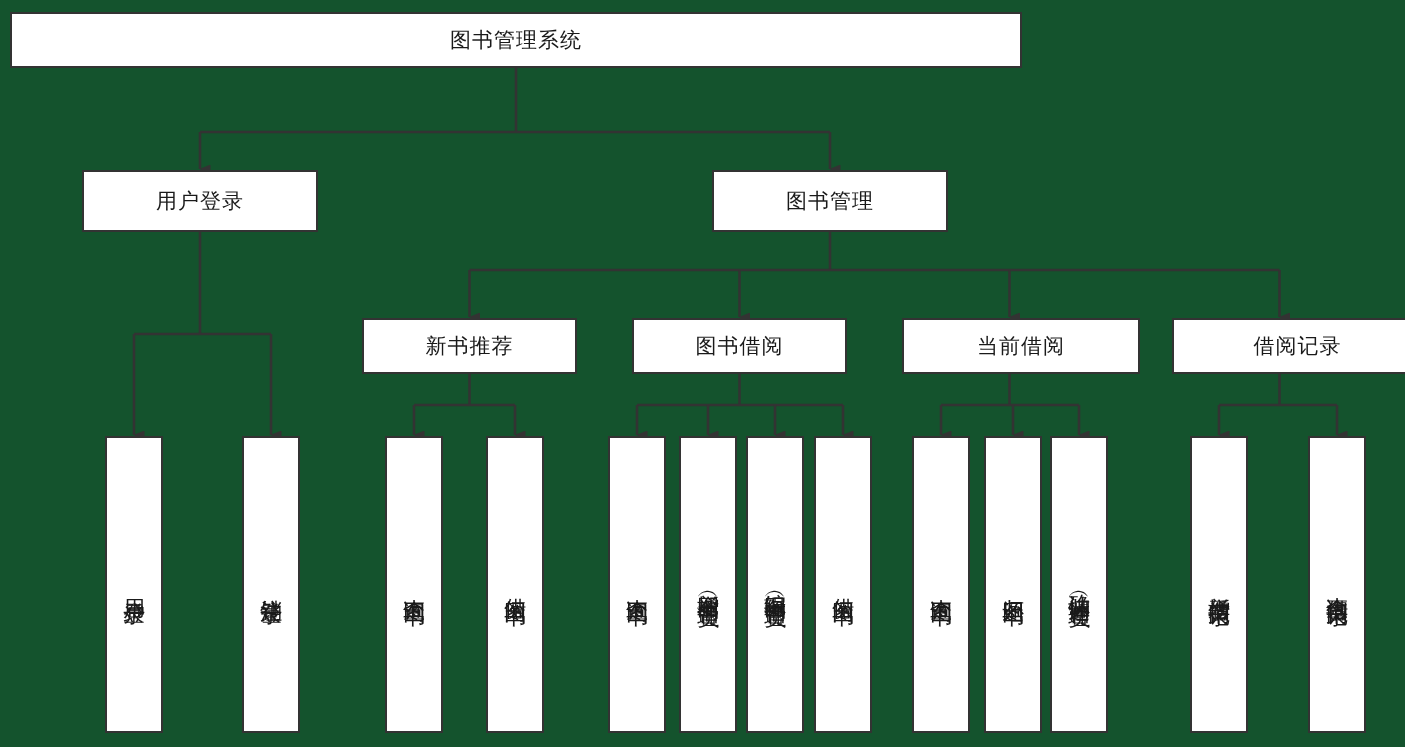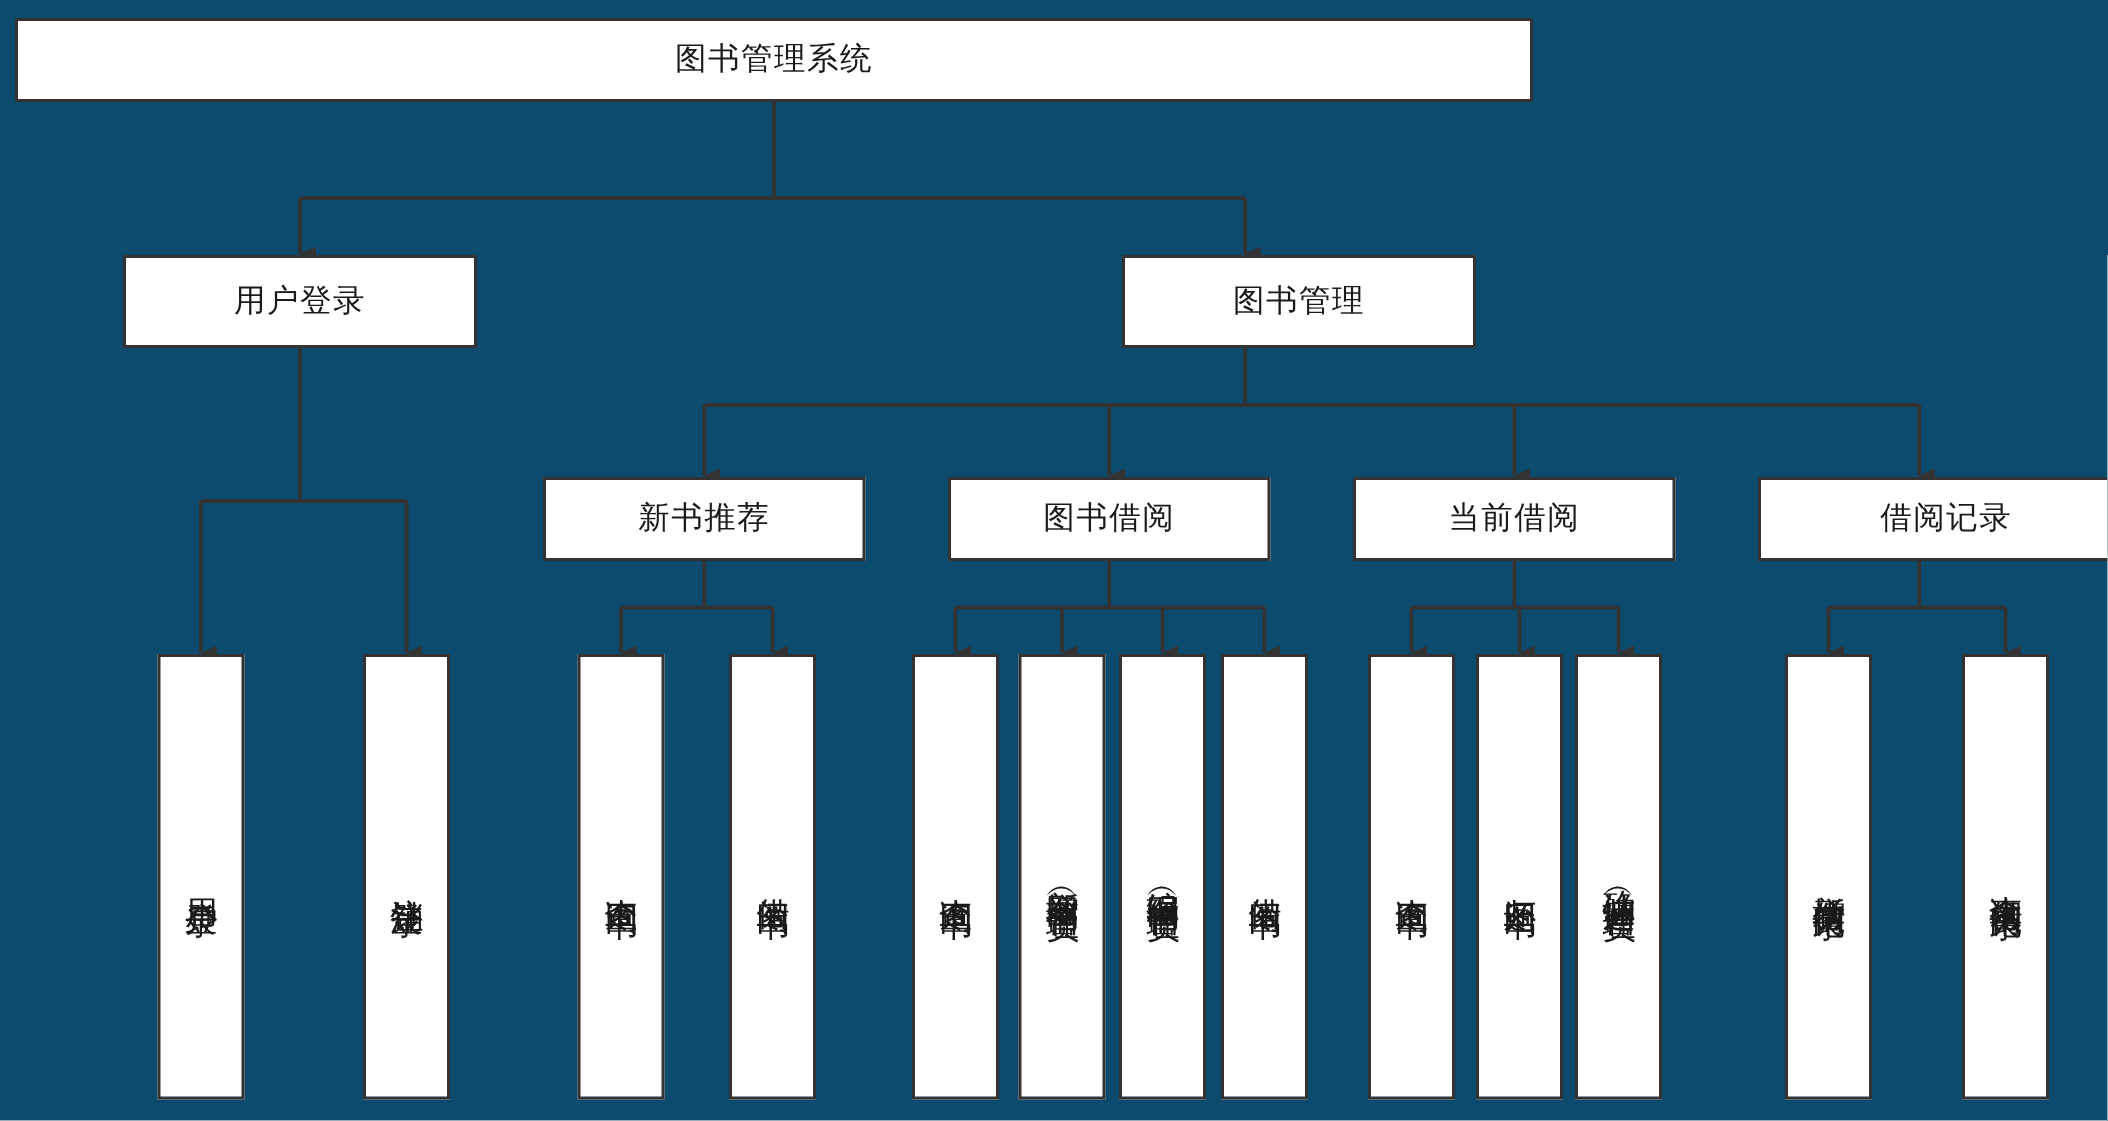--- a/index.html
+++ b/index.html
@@ -7,21 +7,21 @@
     padding: 0;
     background: #ffffff;
   }
   body {
     font-family: "Liberation Sans", "DejaVu Sans", sans-serif;
   }
   #canvas {
     position: relative;
     width: 1405px;
     height: 747px;
-    background: #0c4a6e;
+    background: #14532d;
     overflow: hidden;
   }
   svg#wires {
     position: absolute;
     left: 0;
     top: 0;
     width: 1405px;
     height: 747px;
     pointer-events: none;
   }
@@ -114,30 +114,30 @@
       </g>
   </svg>
 
   <div id="nodes">
       <div class="node horiz" style="left: 10px; top: 12px; width: 1012px; height: 56px;">
         <span class="lbl">图书管理系统</span>
       </div>
       <div class="node horiz" style="left: 82px; top: 170px; width: 236px; height: 62px;">
         <span class="lbl">用户登录</span>
       </div>
-      <div class="node horiz" style="left: 712px; top: 170px; width: 236px; height: 62px; margin-left: 36px;">
+      <div class="node horiz" style="left: 712px; top: 170px; width: 236px; height: 62px;">
         <span class="lbl">图书管理</span>
       </div>
       <div class="node horiz" style="left: 362px; top: 318px; width: 215px; height: 56px;">
         <span class="lbl">新书推荐</span>
       </div>
       <div class="node horiz" style="left: 632px; top: 318px; width: 215px; height: 56px;">
         <span class="lbl">图书借阅</span>
       </div>
-      <div class="node horiz" style="left: 902px; top: 318px; width: 215px; height: 56px;">
+      <div class="node horiz" style="left: 902px; top: 318px; width: 238px; height: 56px;">
         <span class="lbl">当前借阅</span>
       </div>
       <div class="node horiz" style="left: 1172px; top: 318px; width: 251px; height: 56px;">
         <span class="lbl">借阅记录</span>
       </div>
       <div class="node vert" style="left: 105px; top: 436px; width: 58px; height: 297px;">
         <span class="lbl">用户登录</span>
       </div>
       <div class="node vert" style="left: 242px; top: 436px; width: 58px; height: 297px;">
         <span class="lbl">注销登录</span>

